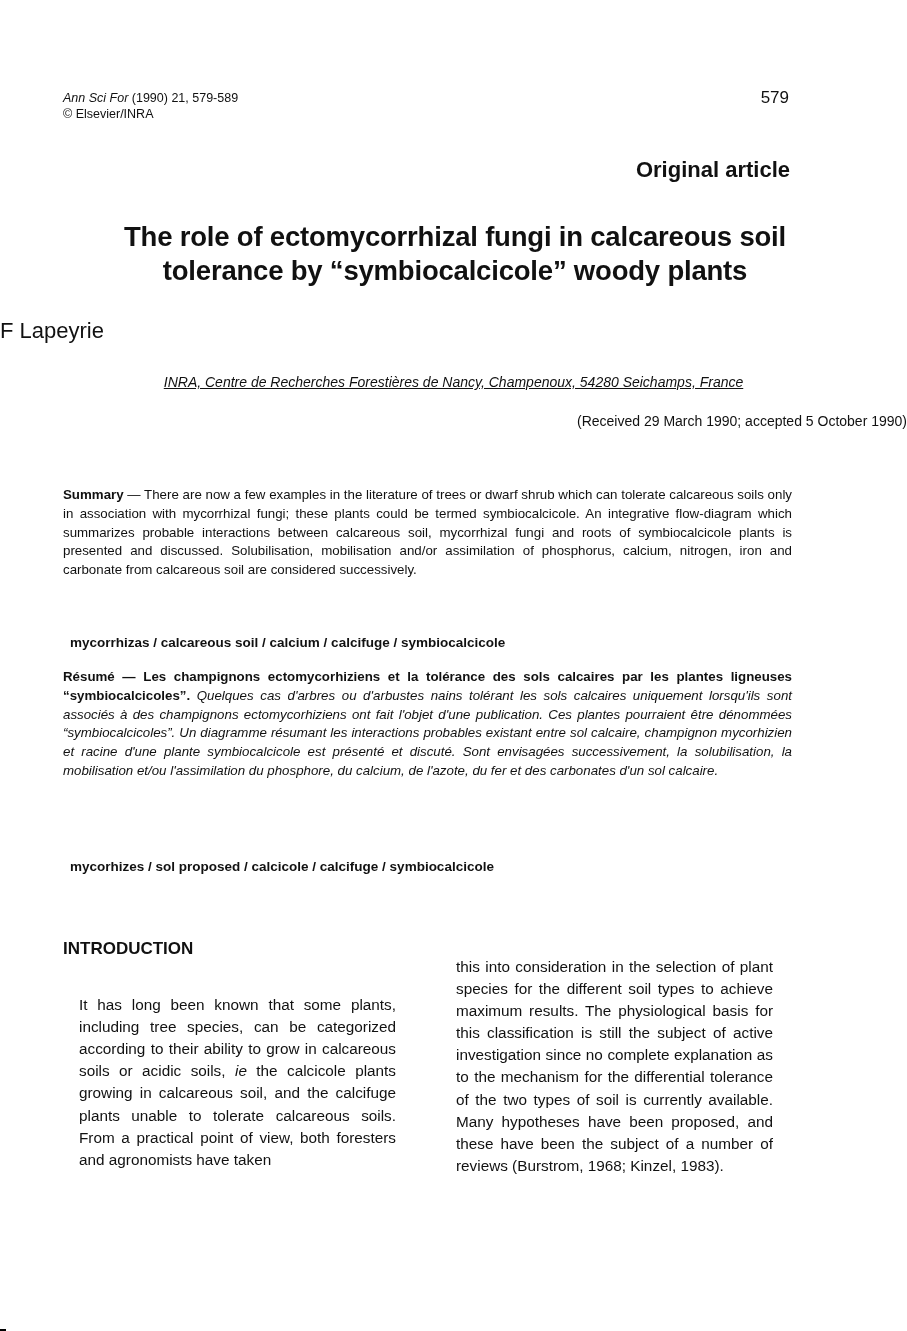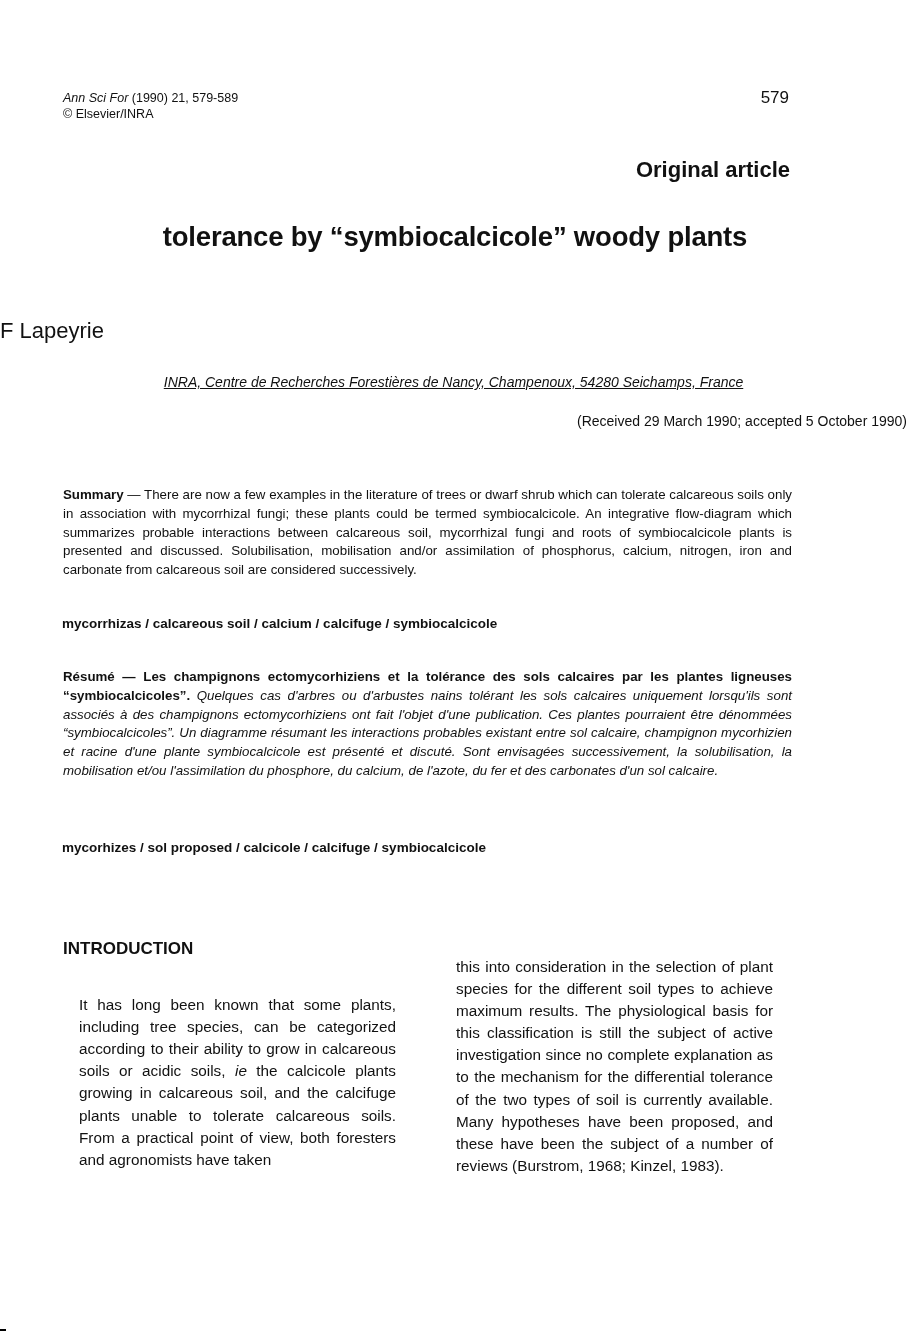--- a/index.html
+++ b/index.html
@@ -17,21 +17,21 @@
       font-size: 27.5px; font-weight: bold; line-height: 34px; letter-spacing: -0.2px;
     }
     .author { left: 0; width: 812px; top: 318px; text-align: left; font-size: 22px; }
     .affil { left: 0; width: 907px; top: 374px; text-align: center; font-size: 14px; font-style: italic; text-decoration: underline; }
     .received { left: 0; width: 907px; top: 413px; text-align: right; font-size: 14px; }
     .para {
       left: 63px; width: 729px; font-size: 13.3px; line-height: 18.8px;
       text-align: justify;
     }
     .summary { top: 486px; }
-    .kw { left: 62px; font-size: 13.5px; font-weight: bold; }
+    .kw { left: 70px; font-size: 13.5px; font-weight: bold; margin-top: 19px; }
     .kw1 { top: 616px; }
     .resume { top: 668px; }
     .resume .lead { font-weight: bold; }
     .resume .body { font-style: italic; }
     .kw2 { top: 840px; }
     .col { width: 349px; font-size: 15.3px; line-height: 22.1px; text-align: justify; }
     .col-left { left: 63px; top: 938px; }
     .col-right { left: 440px; top: 940px; }
     .heading { font-weight: bold; font-size: 17px; margin-bottom: 34px; }
     .col p { margin: 16px; }
@@ -46,20 +46,21 @@
     <span class="it">Ann Sci For</span>
     <span>(1990) 21, 579-589</span>
   </div>
   <div>© Elsevier/INRA</div>
 </div>
 
 <div class="abs pagenum">579</div>
 <div class="abs article-type">Original article</div>
 
 <div class="abs title">
+  <div>The role of ectomycorrhizal fungi in calcareous soil</div>
   <div>tolerance by “symbiocalcicole” woody plants</div>
 </div>
 
 <div class="abs author">F Lapeyrie</div>
 <div class="abs affil">INRA, Centre de Recherches Forestières de Nancy, Champenoux, 54280 Seichamps, France</div>
 <div class="abs received">(Received 29 March 1990; accepted 5 October 1990)</div>
 
 <div class="abs para summary"><b>Summary</b><span> — There are now a few examples in the literature of trees or dwarf shrub which can tolerate calcareous soils only in association with mycorrhizal fungi; these plants could be termed symbiocalcicole. An integrative flow-diagram which summarizes probable interactions between calcareous soil, mycorrhizal fungi and roots of symbiocalcicole plants is presented and discussed. Solubilisation, mobilisation and/or assimilation of phosphorus, calcium, nitrogen, iron and carbonate from calcareous soil are considered successively.</span></div>
 
 <div class="abs kw kw1">mycorrhizas / calcareous soil / calcium / calcifuge / symbiocalcicole</div>

